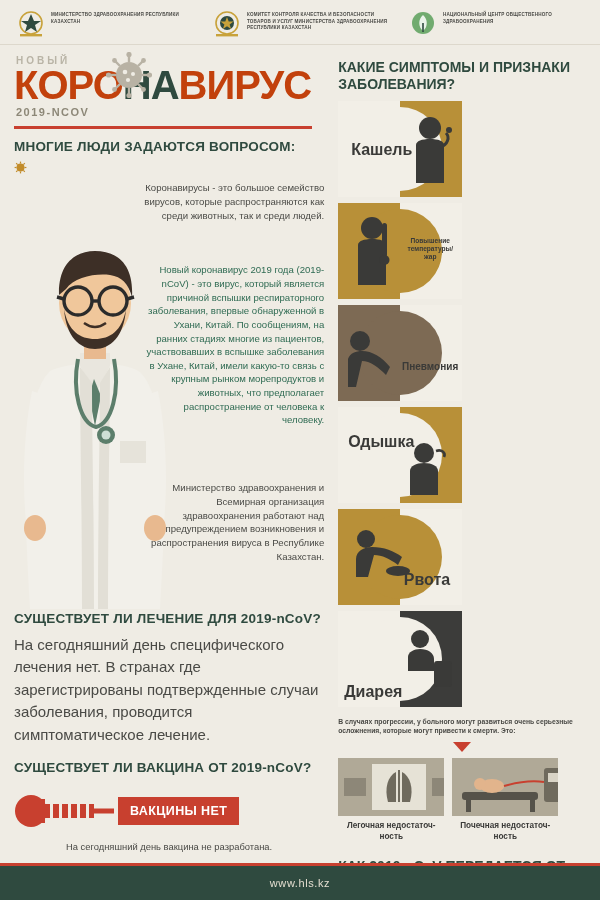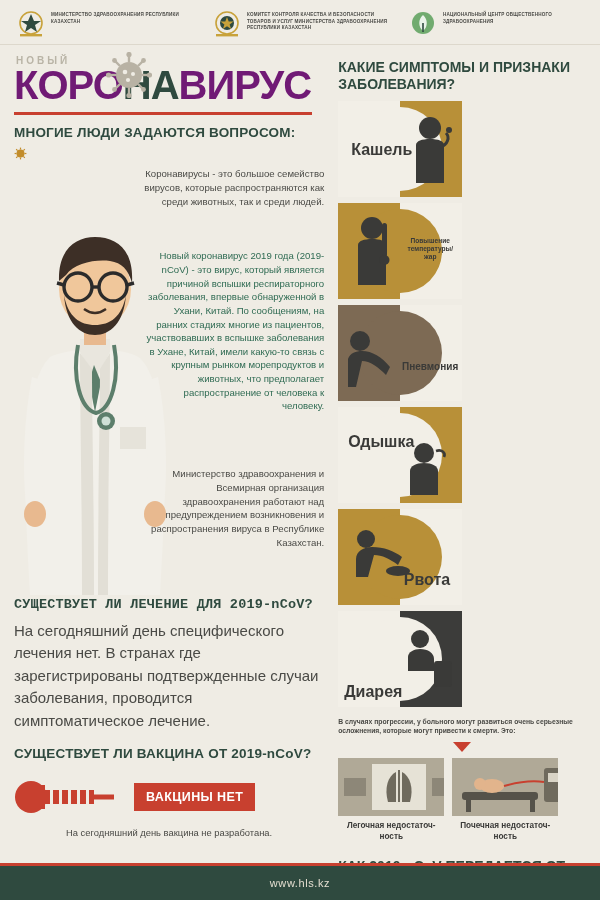--- a/index.html
+++ b/index.html
@@ -40,21 +40,21 @@
   .novy{
     font-size:10px;letter-spacing:3px;color:#b9b4a6;
     text-transform:uppercase;margin:6px 0 0 2px;font-weight:bold;
   }
   .bigtitle{
     font-size:40px;font-weight:bold;letter-spacing:-1px;
     line-height:0.95;margin:0 0 0 0;
     color:#d14836;position:relative;
   }
   .bigtitle .dark{color:#2f4a3f;}
-  .bigtitle .rd{color:#701a75;margin-top:40px;}
+  .bigtitle .rd{color:#c2410c;margin-top:40px;}
   .virus-ico{
     position:absolute;left:92px;top:-14px;width:46px;height:46px;
   }
   .ncov{
     font-size:11px;color:#8d8878;letter-spacing:1.5px;margin:2px 0 0 2px;font-weight:bold;
   }
   .rule{height:3px;background:#c8402f;width:96%;margin:8px 0 10px 0;}
   h2.sec{
     font-size:13.5px;font-weight:bold;color:#2f4a3f;margin:0 0 4px 0;
     line-height:1.22;letter-spacing:.2px;
@@ -67,23 +67,23 @@
   .doc-svg{position:absolute;left:-4px;top:10px;}
   .para{
     position:absolute;right:0;text-align:right;
     font-size:9.6px;line-height:1.42;width:180px;color:#4a4a46;
   }
   .para.green{color:#2f6b53;}
   .p1{top:0;}
   .p2{top:82px;}
   .p3{top:300px;}
   
-  .block-gap{margin-top:6px;font-family:Liberation Mono, monospace;}
+  .block-gap{margin-top:6px;}
   .body-sm{font-size:15px;line-height:1.5;color:#4a4a46;margin:6px 0 0 0;}
-  .vaccine-row{display:flex;align-items:center;gap:16px;margin:14px 0 4px 0;}
+  .vaccine-row{display:flex;align-items:center;gap:0;margin:14px 0 4px 0;}
   .syringe{width:104px;height:40px;flex:none;}
   .vacbadge{
     background:#c8402f;color:#fff;font-weight:bold;font-size:12.5px;
     padding:7px 12px;letter-spacing:.4px;
   }
   .center-sm{font-size:9.4px;text-align:center;margin-top:10px;color:#4a4a46;}
   
   h2.secR{
     font-size:14px;font-weight:bold;color:#2f4a3f;margin:10px 0 8px 0;line-height:1.2;
   }
@@ -193,20 +193,21 @@
                 <circle cx="8.5" cy="37.5" r="2.4"></circle>
             </g>
             <g fill="#efece4">
               <circle cx="19" cy="20" r="2.3"></circle>
                 <circle cx="27" cy="22" r="2"></circle>
                 <circle cx="22" cy="28" r="2.1"></circle>
             </g>
           </svg>
         </span>
       </div>
+      <div class="ncov">2019-NCOV</div>
 
       <div class="rule"></div>
 
       <h2 class="sec">МНОГИЕ ЛЮДИ ЗАДАЮТСЯ ВОПРОСОМ:</h2>
       <div class="q-line">
         <span class="q-dot">
           <svg width="13" height="13" viewBox="0 0 13 13">
             <circle cx="6.5" cy="6.5" r="4" fill="#c28c2a"></circle>
             <g stroke="#c28c2a" stroke-width="1.2">
               <line x1="6.5" y1="2.5" x2="6.5" y2="0.6"></line>

